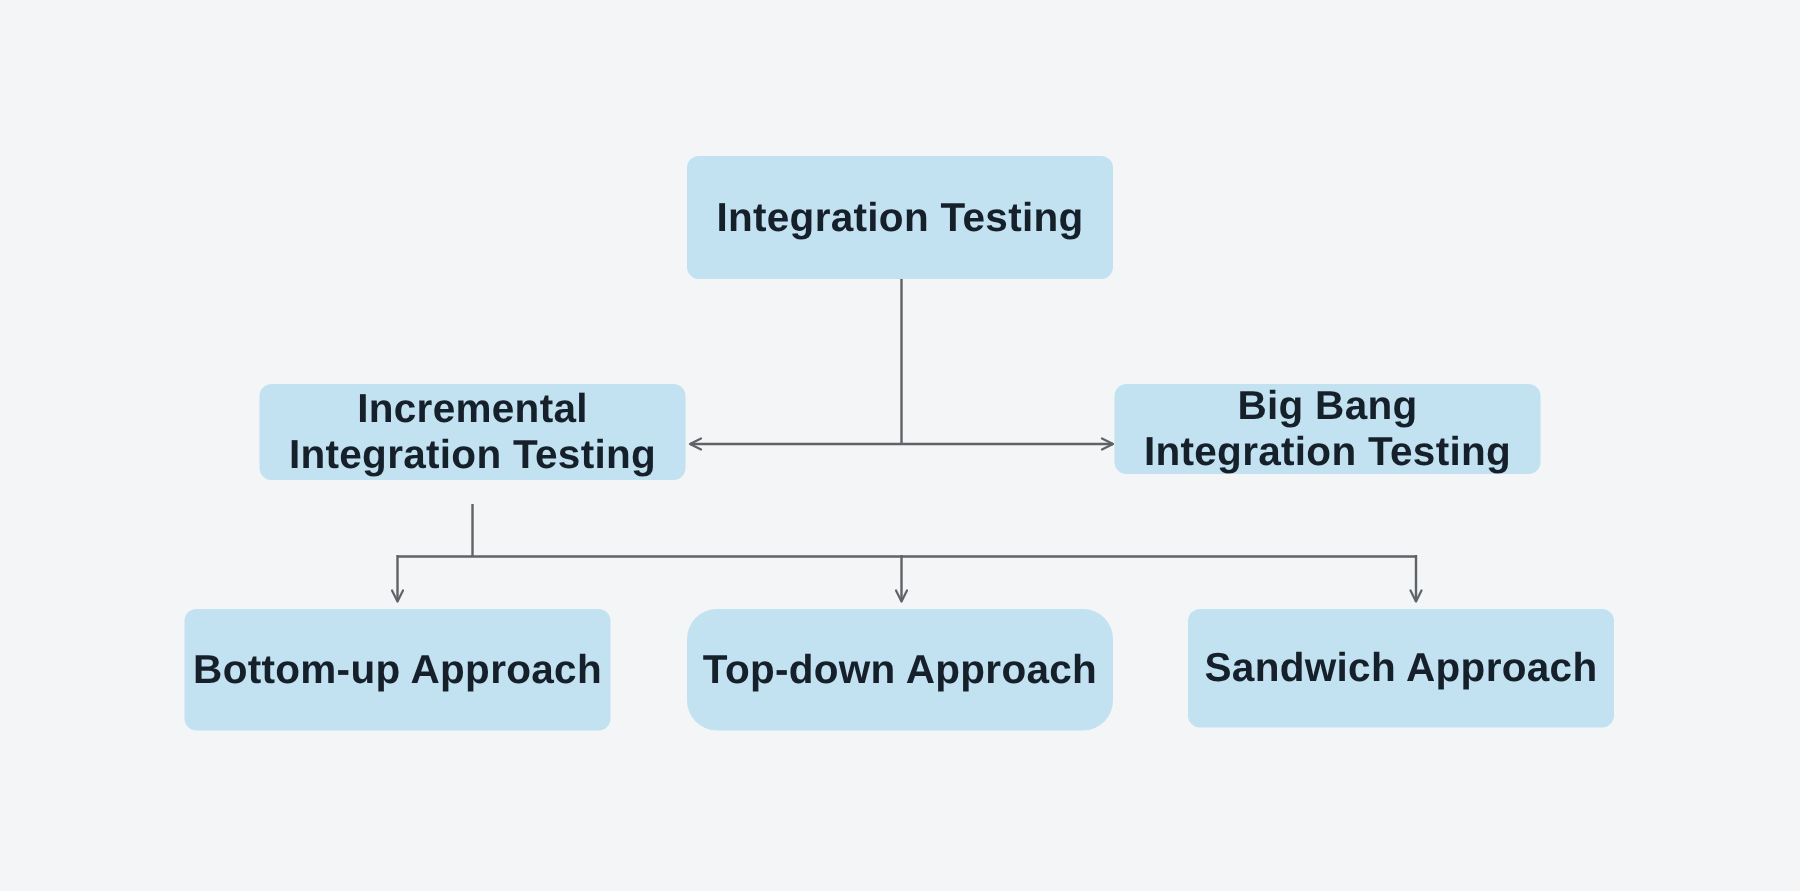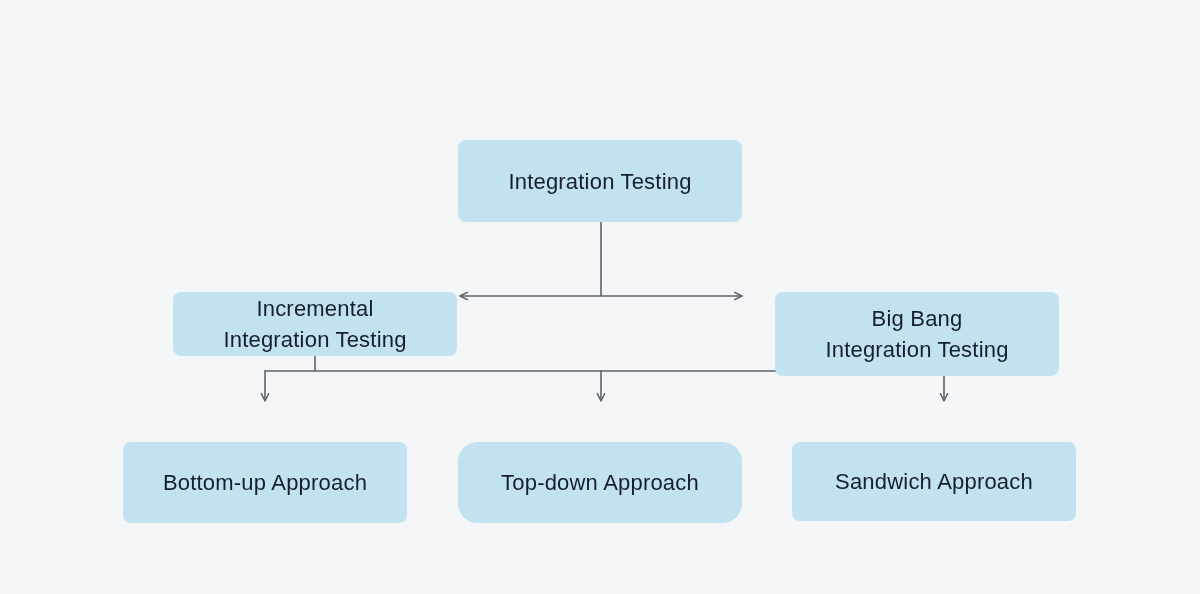--- a/index.html
+++ b/index.html
@@ -41,30 +41,29 @@
   .node {
     position: absolute;
     width: 284px;
     background: var(--node-fill);
     color: var(--node-text);
     border-radius: 8px;
     display: flex;
     align-items: center;
     justify-content: center;
     text-align: center;
-    font-size: 22px;
-    font-weight: 400;
+    font-size: 27px;
+    font-weight: 700;
     line-height: 31px;
     white-space: pre-line;
     letter-spacing: 0.2px;
-    margin-top: 36px;
   }
   .node-root      { left: 458px; top: 104px; height: 82px; }
   .node-incremental { left: 173px; top: 256px; height: 64px; }
-  .node-bigbang   { left: 775px; top: 256px; height: 84px; }
+  .node-bigbang   { left: 743px; top: 256px; height: 60px; }
   .node-bottomup  { left: 123px; top: 406px; height: 81px; }
   .node-topdown   { left: 458px; top: 406px; height: 81px; border-radius: 20px; }
   .node-sandwich  { left: 792px; top: 406px; height: 79px; }
 </style>
 </head>
 <body>
 
 <div class="canvas">
 
   <svg id="connectors" width="1200" height="594" viewBox="0 0 1200 594" xmlns="http://www.w3.org/2000/svg">

